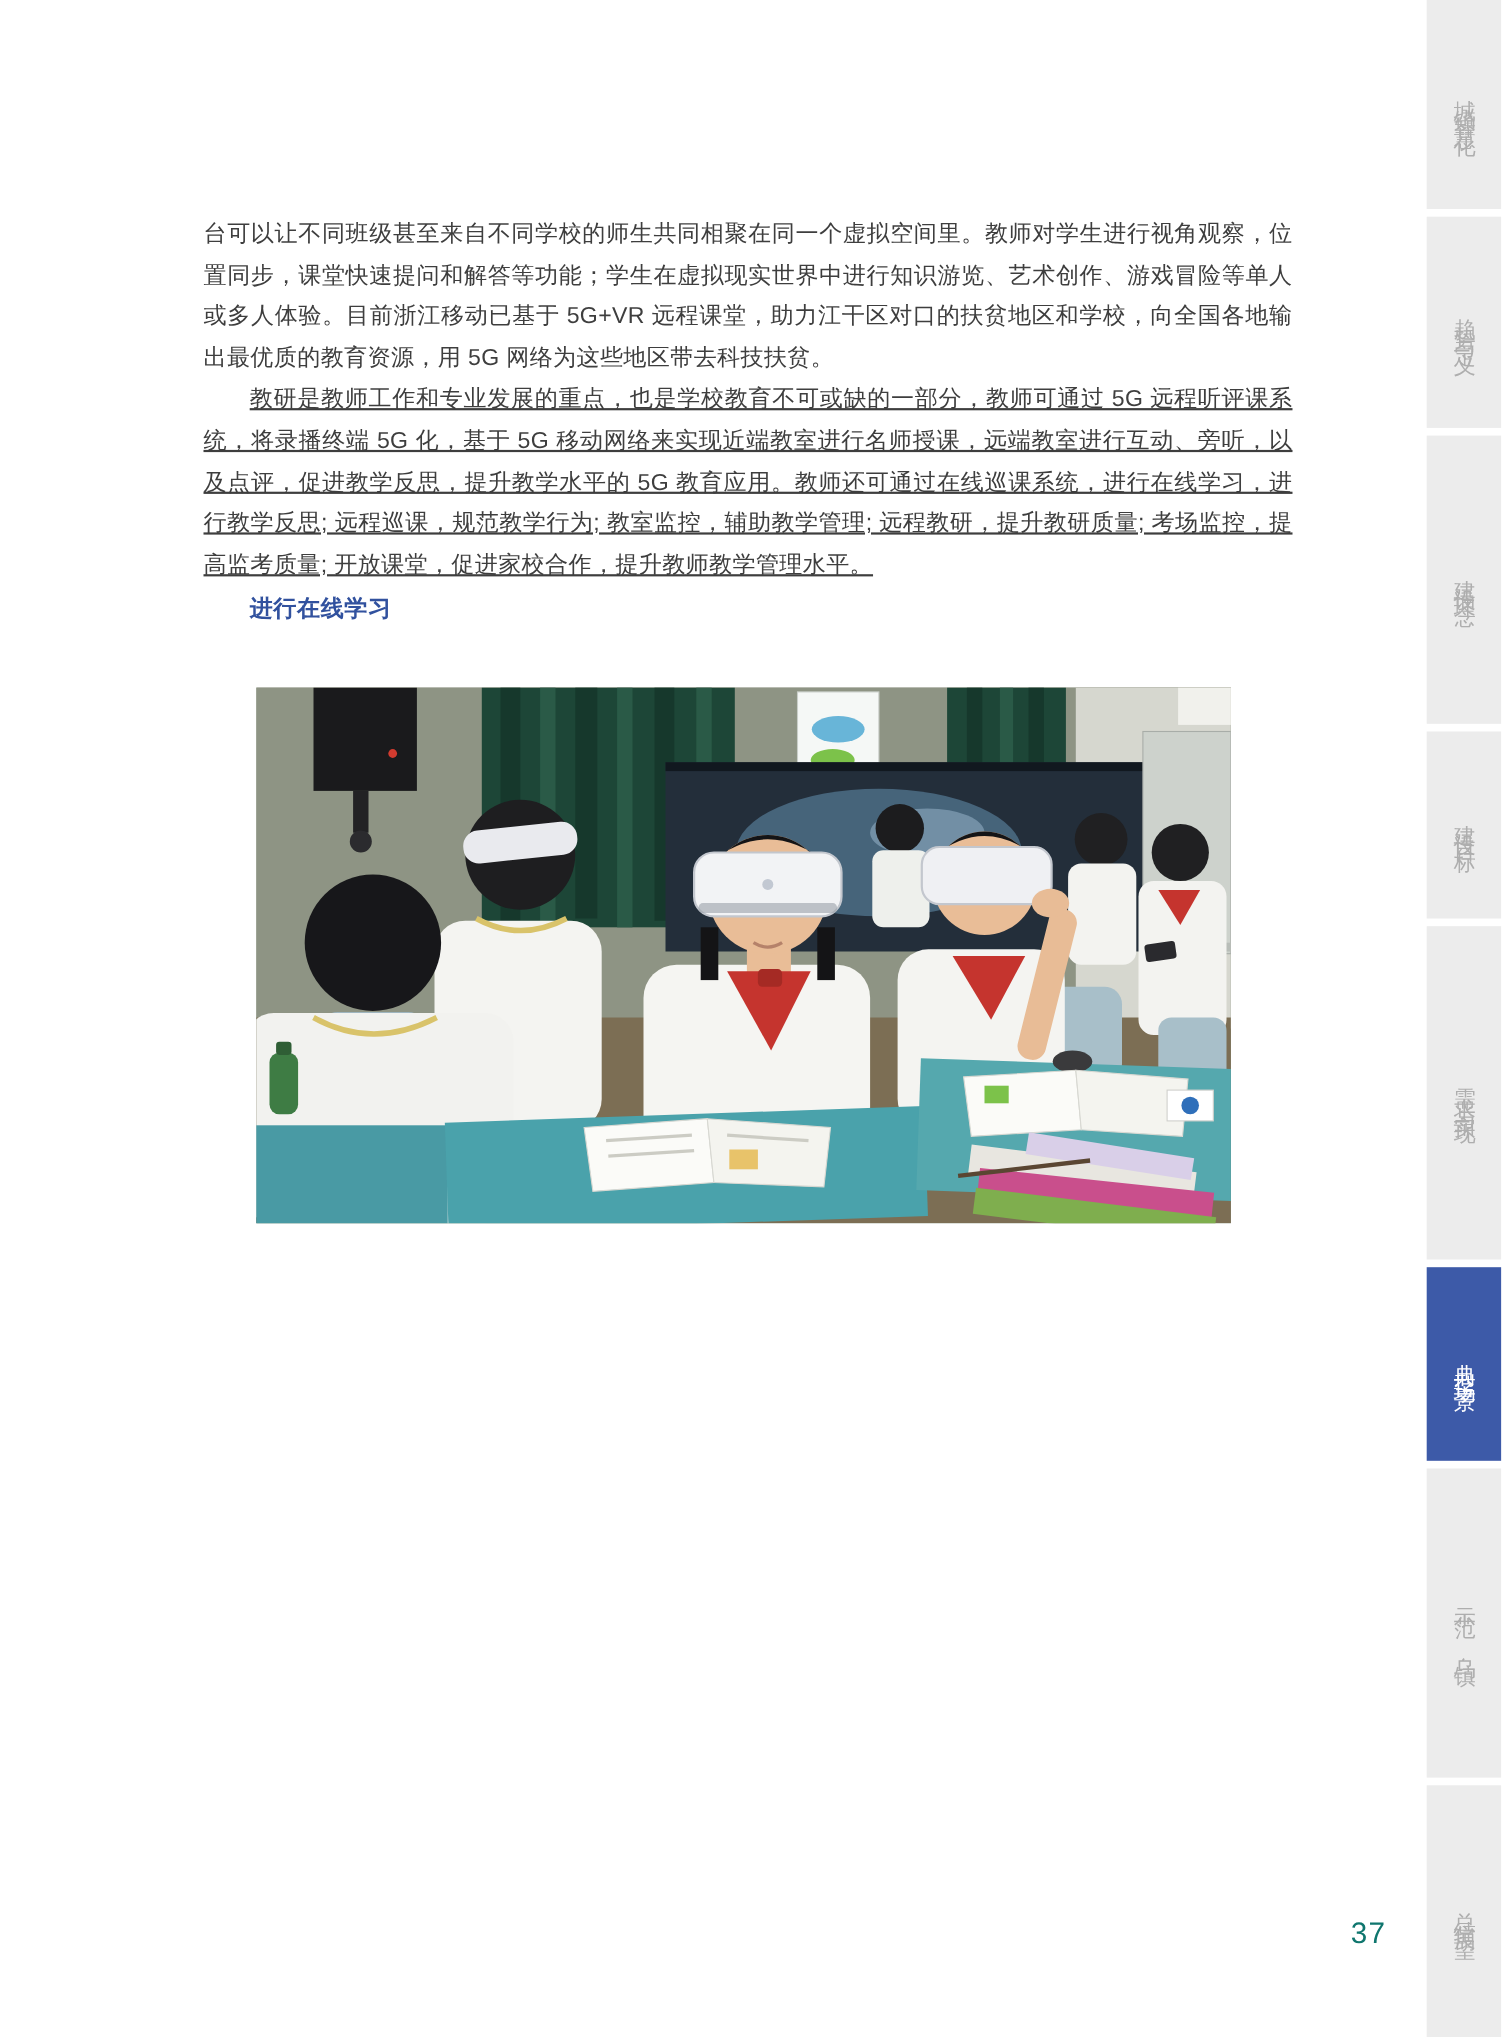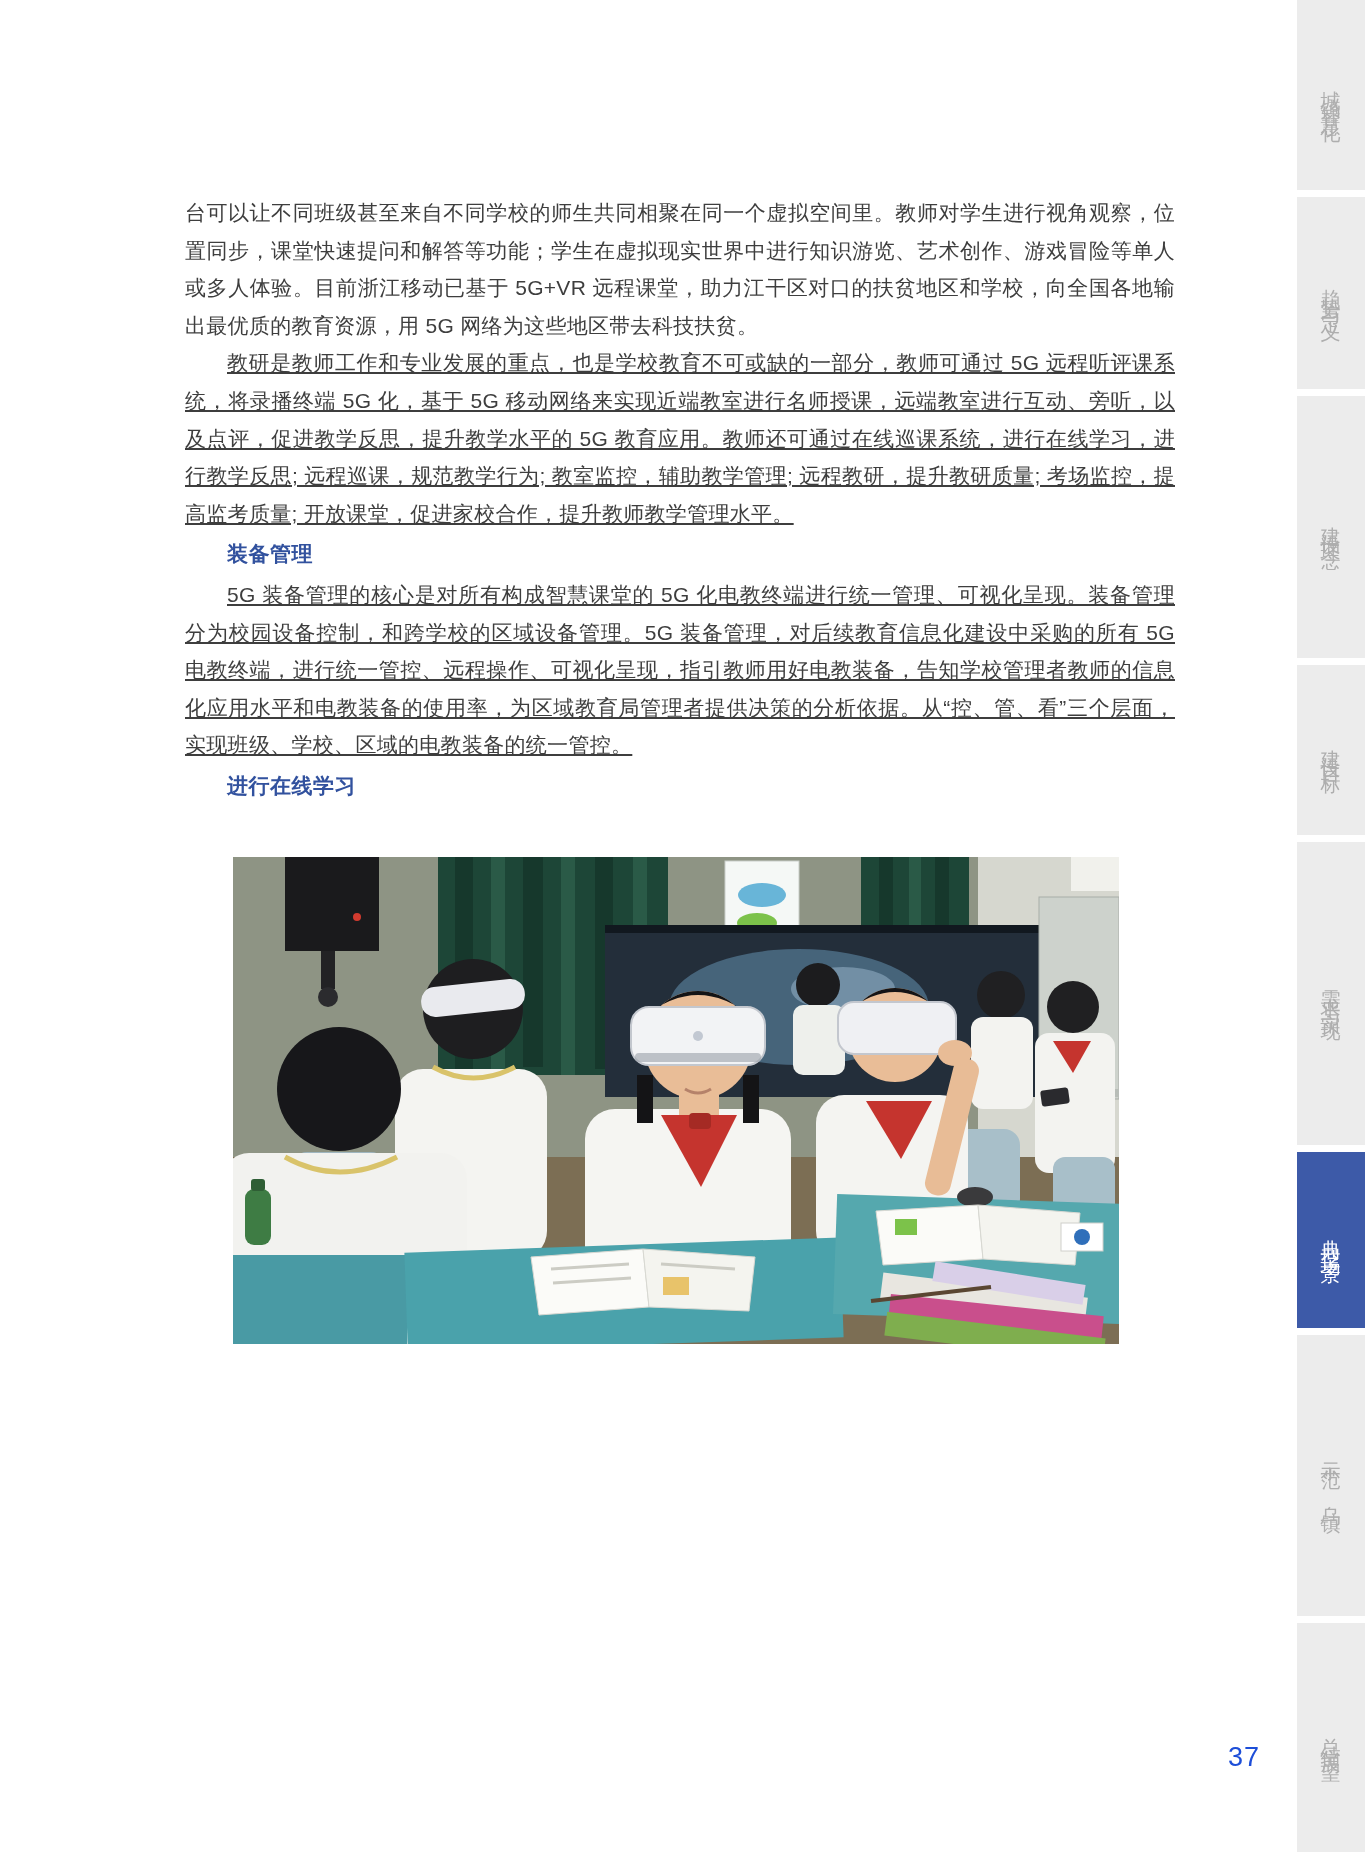--- a/index.html
+++ b/index.html
@@ -31,39 +31,35 @@
   }
   .side-item span{
     writing-mode:vertical-rl;text-orientation:mixed;
     font-size:20px;letter-spacing:8px;color:#aeaeae;line-height:1;
   }
   .side-item.active{background:#3d5aa8;}
   .side-item.active span{color:#ffffff;}
   
   .page-num{
     position:absolute;left:1228px;top:1742px;
-    font-size:27px;color:#1d4ed8;letter-spacing:1px;
+    font-size:27px;color:#0f766e;letter-spacing:1px;
   }
 </style>
 </head>
 <body>
 
 <div class="page">
 
   <div class="main">
     <p>台可以让不同班级甚至来自不同学校的师生共同相聚在同一个虚拟空间里。教师对学生进行视角观察，位置同步，课堂快速提问和解答等功能；学生在虚拟现实世界中进行知识游览、艺术创作、游戏冒险等单人或多人体验。目前浙江移动已基于 5G+VR 远程课堂，助力江干区对口的扶贫地区和学校，向全国各地输出最优质的教育资源，用 5G 网络为这些地区带去科技扶贫。</p>
 
     <div>
       <p class="indent">教研是教师工作和专业发展的重点，也是学校教育不可或缺的一部分，教师可通过 5G 远程听评课系统，将录播终端 5G 化，基于 5G 移动网络来实现近端教室进行名师授课，远端教室进行互动、旁听，以及点评，促进教学反思，提升教学水平的 5G 教育应用。教师还可通过在线巡课系统，进行在线学习，进行教学反思; 远程巡课，规范教学行为; 教室监控，辅助教学管理; 远程教研，提升教研质量; 考场监控，提高监考质量; 开放课堂，促进家校合作，提升教师教学管理水平。</p>
     </div>
 
-    <div>
-      <div class="sec-head">装备管理</div>
-      <p class="indent">5G 装备管理的核心是对所有构成智慧课堂的 5G 化电教终端进行统一管理、可视化呈现。装备管理分为校园设备控制，和跨学校的区域设备管理。5G 装备管理，对后续教育信息化建设中采购的所有 5G 电教终端，进行统一管控、远程操作、可视化呈现，指引教师用好电教装备，告知学校管理者教师的信息化应用水平和电教装备的使用率，为区域教育局管理者提供决策的分析依据。从“控、管、看”三个层面，实现班级、学校、区域的电教装备的统一管控。</p>
-    </div>
 
     <div>
       <div class="sec-head">进行在线学习</div>
     </div>
 
     <svg class="photo" viewBox="0 0 886 487" xmlns="http://www.w3.org/2000/svg">
 
       <rect x="0" y="0" width="886" height="487" fill="#8e9484"></rect>
       <rect x="745" y="0" width="141" height="310" fill="#d6d7cf"></rect>
       <rect x="838" y="0" width="48" height="34" fill="#f1f1ec"></rect>

